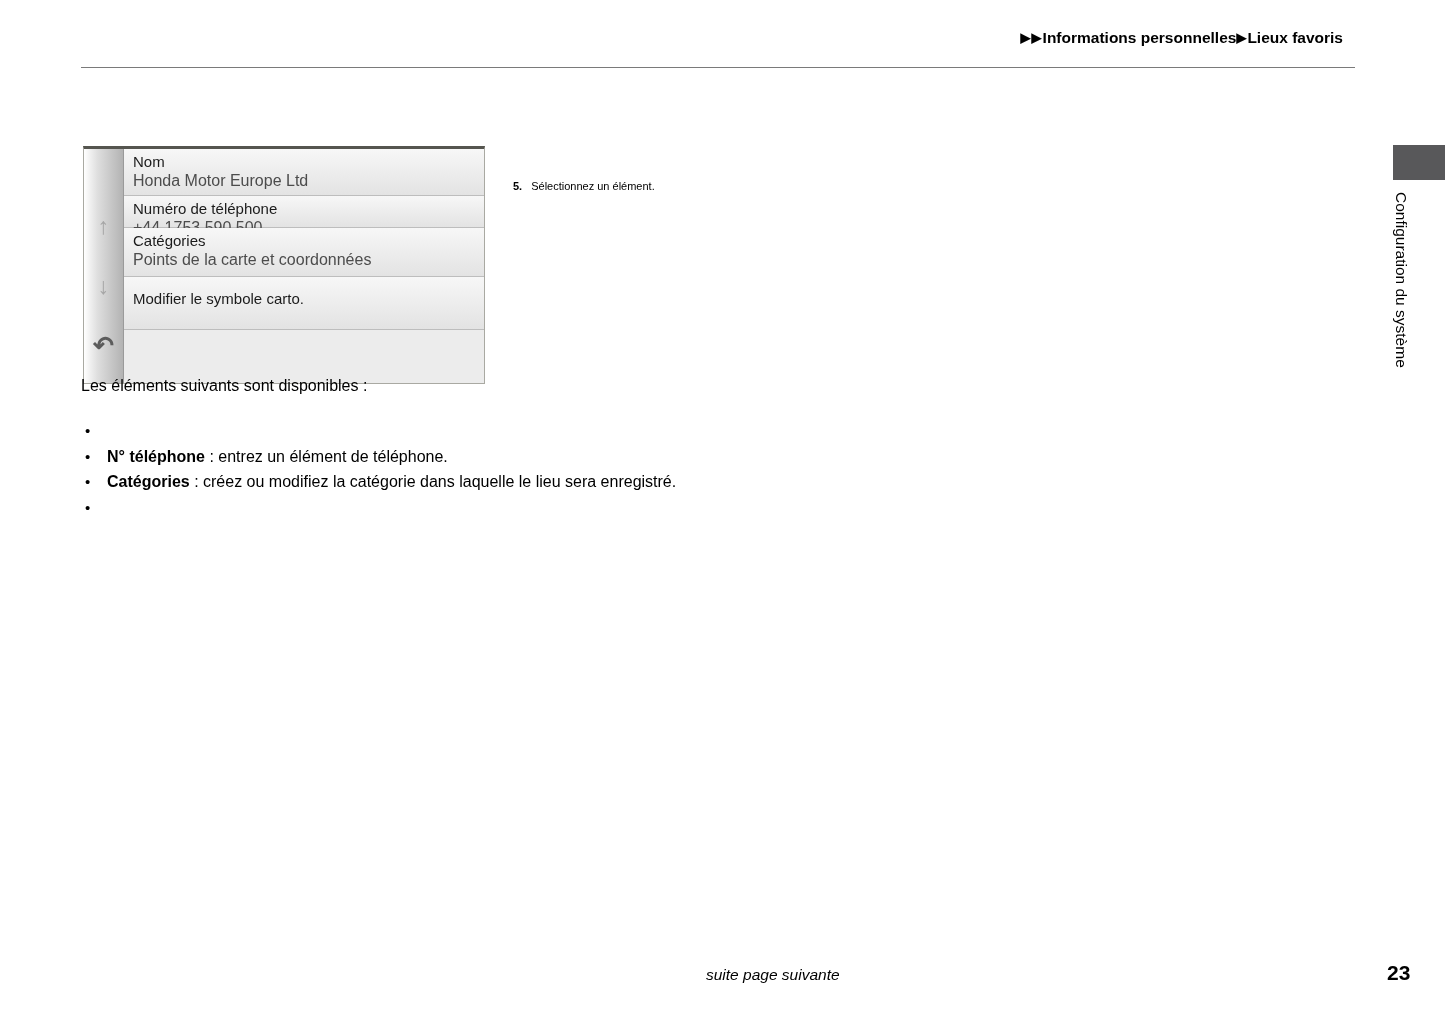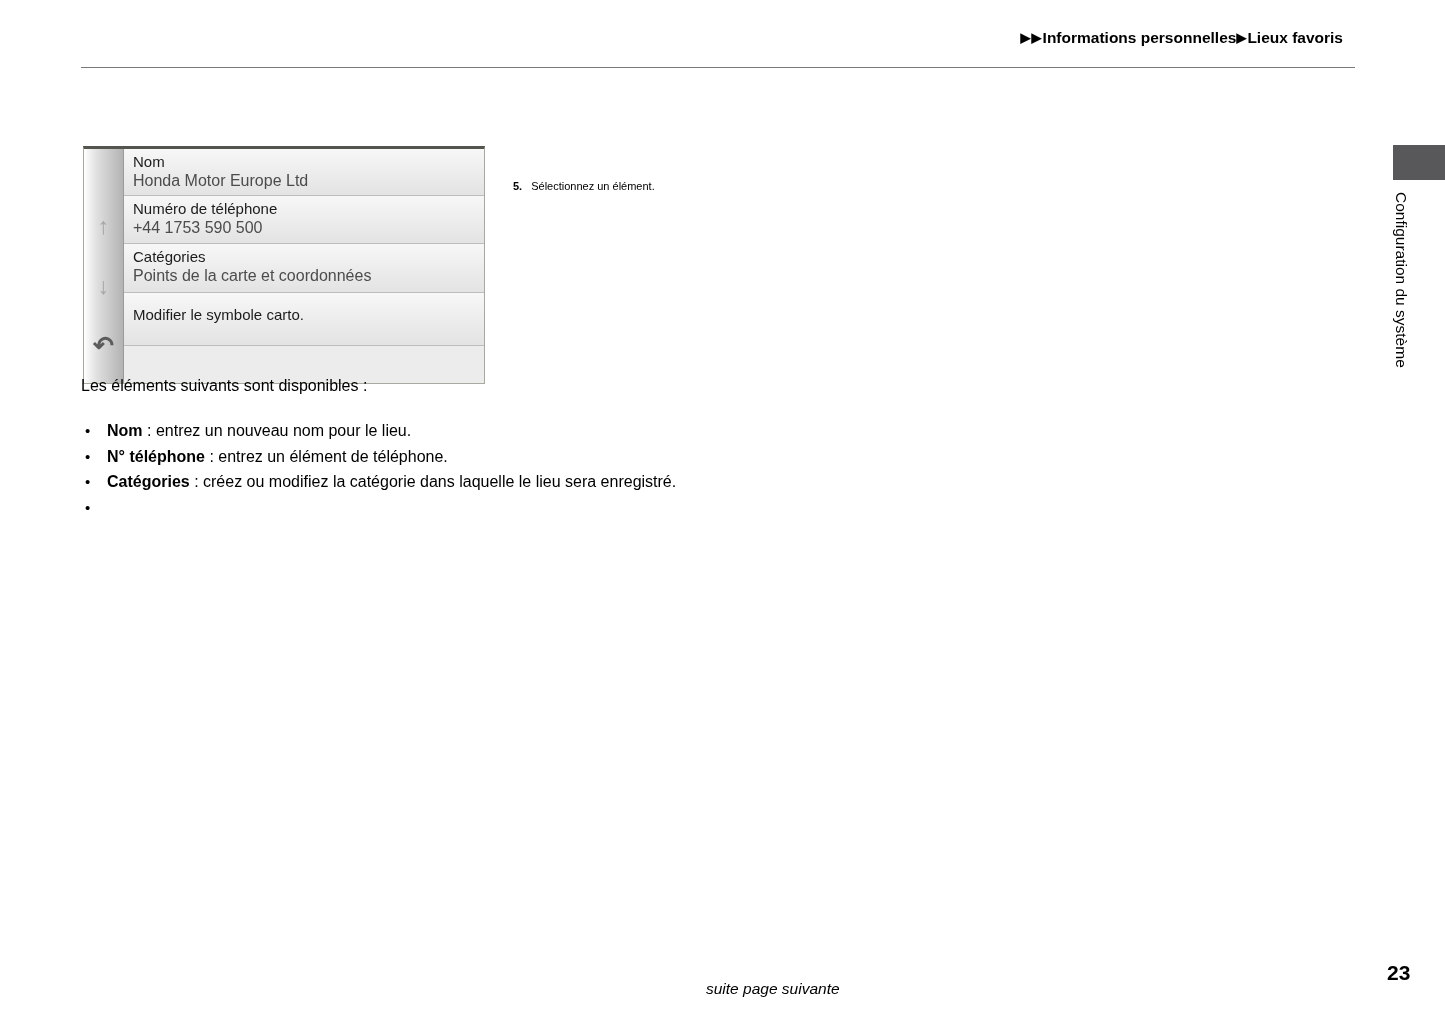--- a/index.html
+++ b/index.html
@@ -34,35 +34,35 @@
   .icon-down{top:124px;}
   .icon-back{position:absolute;left:0;top:182px;width:100%;text-align:center;color:#5c5c5c;font-size:25px;font-weight:bold;}
   .shot-main{flex:1;display:flex;flex-direction:column;min-width:0;}
   .shot-title{height:17px;flex:none;background:linear-gradient(to bottom,#868686,#cfcfcf);
     font-size:11px;color:#141414;padding:2px 0 0 9px;box-sizing:border-box;}
   .row{border-bottom:1px solid #bdbdbd;background:linear-gradient(to bottom,#f7f7f7,#e3e3e3);
     padding:4px 0 0 9px;box-sizing:border-box;flex:none;}
   .row .lbl{font-size:15px;color:#1b1b1b;}
   .row .val{font-size:16px;color:#4c4c4c;margin-top:2px;}
   .r1{height:47px;}
-  .r2{height:48px;}
+  .r2{height:32px;}
   .r3{height:49px;}
   .r4{height:53px;padding-top:13px;}
   .shot-rest{flex:1;background:#ececec;}
 
   
   .intro{position:absolute;top:377px;left:81px;font-size:16px;}
   .bullets{position:absolute;top:418px;left:85px;font-size:16px;}
   .bullet-row{display:flex;align-items:flex-start;line-height:25.5px;}
   .dot{width:22px;font-size:15px;flex:none;}
   .bullet-row b{white-space:pre;}
   .bullet-row .desc{white-space:pre-wrap;}
 
   
-  .footer-note{position:absolute;top:966px;left:706px;font-size:15.5px;font-style:italic;margin-top:14px;}
+  .footer-note{position:absolute;top:966px;left:706px;font-size:15.5px;font-style:italic;}
   .page-num{position:absolute;top:961px;left:1387px;font-size:21px;font-weight:bold;}
 </style>
 </head>
 <body>
 
 <div>
 
   <div class="breadcrumb">
     <span class="arrow">▶▶</span><span>Informations personnelles</span><span class="arrow">▶</span><span>Lieux favoris</span>
   </div>
@@ -99,21 +99,20 @@
       </div>
       <div class="shot-rest"></div>
     </div>
   </div>
 
   <div class="intro">Les éléments suivants sont disponibles :</div>
 
   <div class="bullets">
     <div class="bullet-row">
       <span class="dot">•</span>
-      <span><b>Nom</b><span class="desc"> : entrez un nouveau nom pour le lieu.</span></span>
     </div>
     <div class="bullet-row">
       <span class="dot">•</span>
       <span><b>N° téléphone</b><span class="desc"> : entrez un élément de téléphone.</span></span>
     </div>
     <div class="bullet-row">
       <span class="dot">•</span>
       <span><b>Catégories</b><span class="desc"> : créez ou modifiez la catégorie dans laquelle le lieu sera enregistré.</span></span>
     </div>
     <div class="bullet-row">

